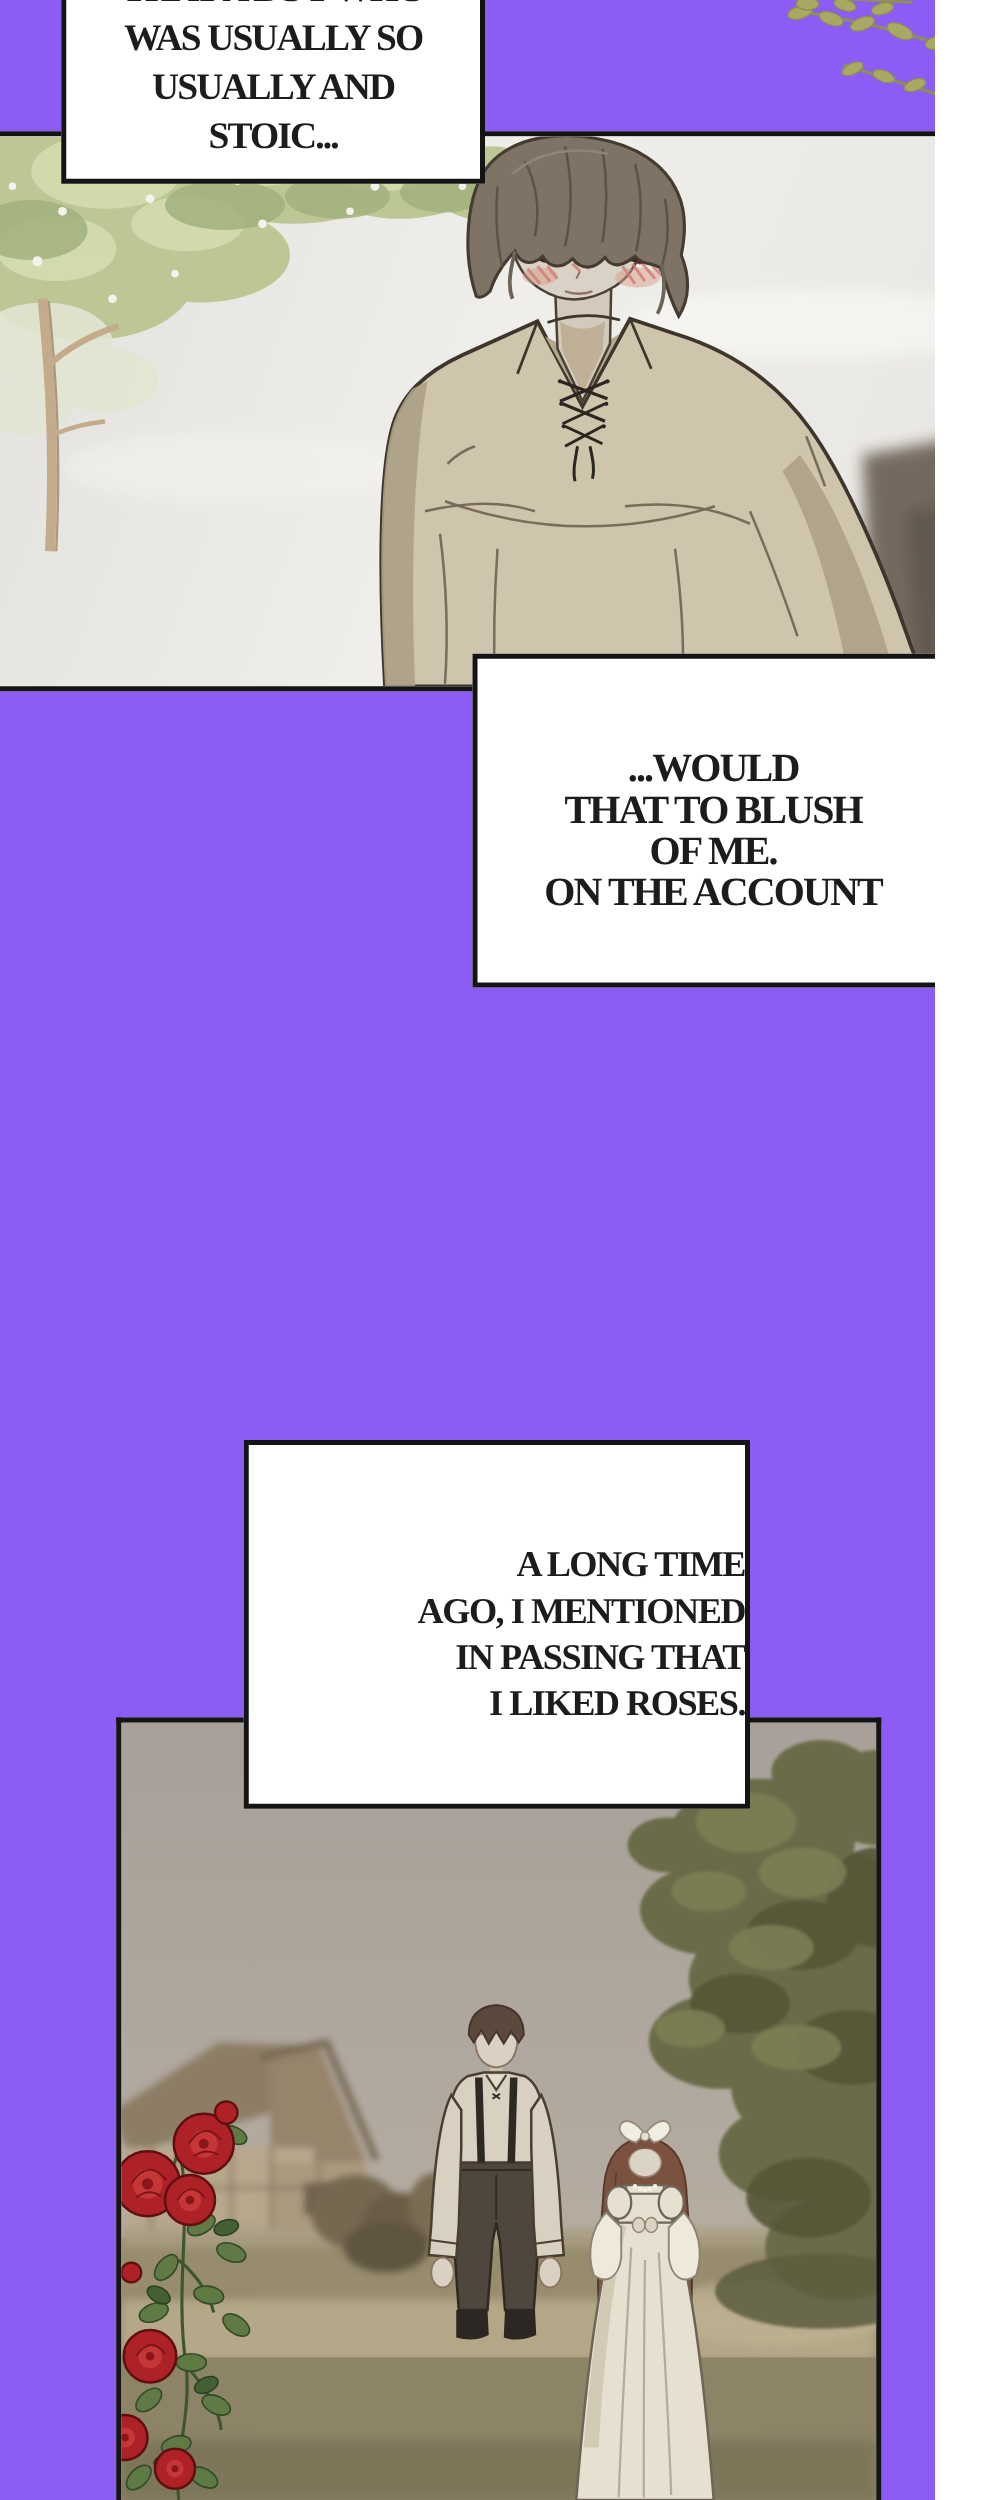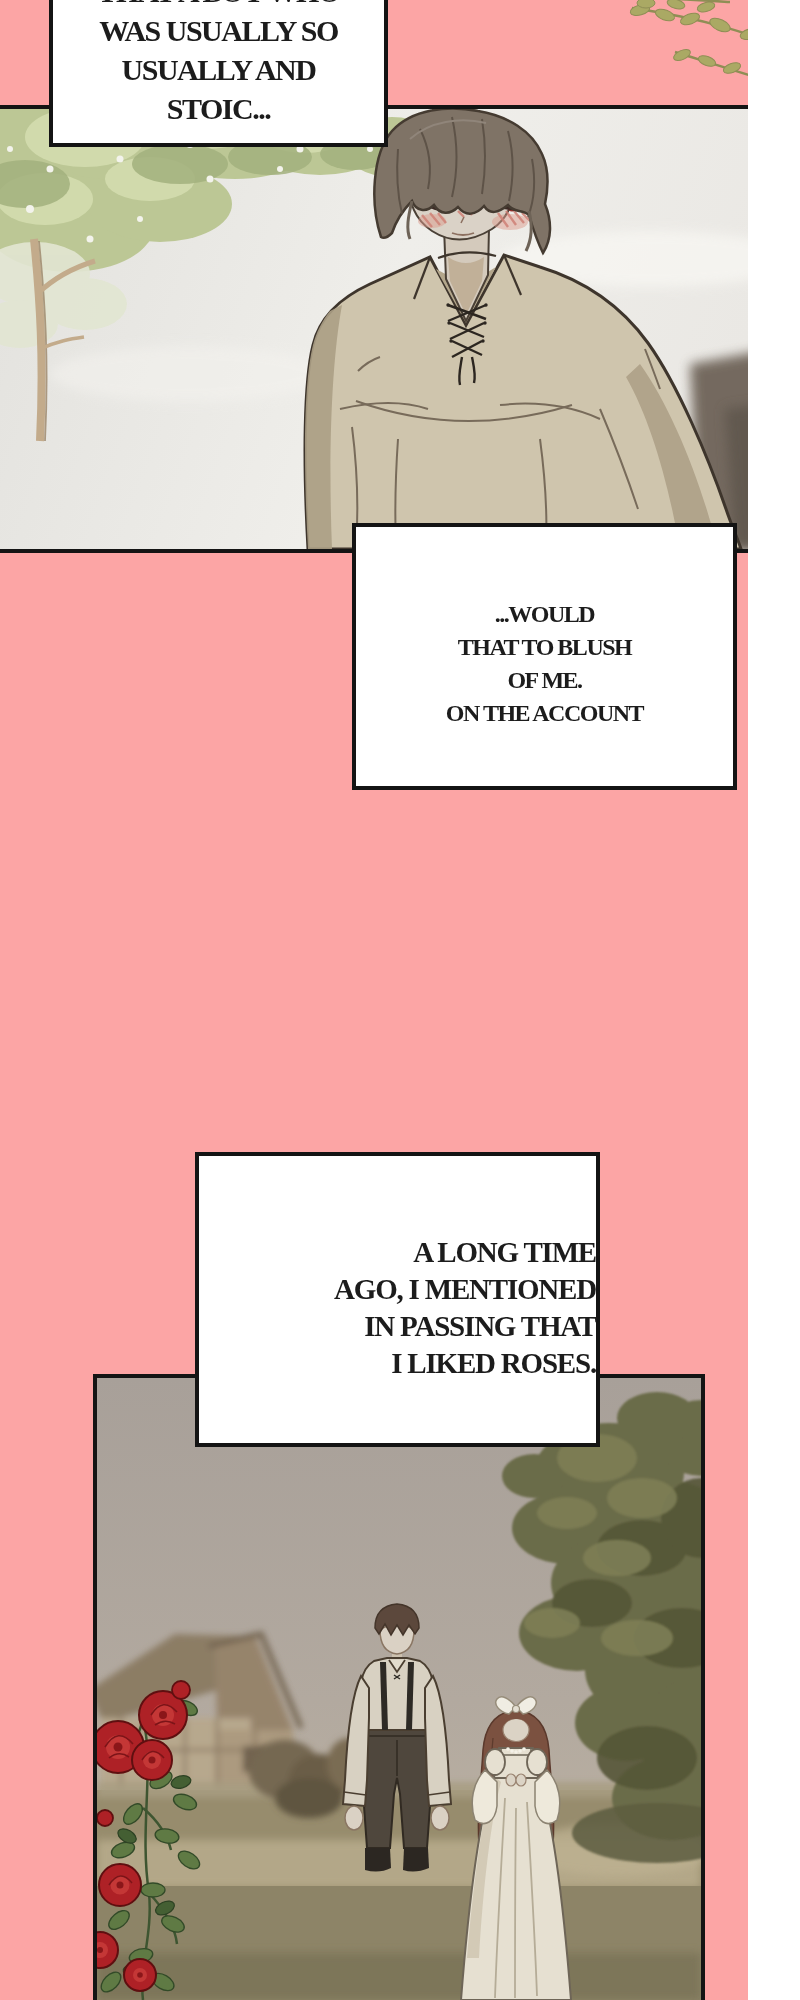--- a/index.html
+++ b/index.html
@@ -1,31 +1,31 @@
 <!DOCTYPE html>
 <html><head>
 <meta charset="utf-8">
 <style>
   html,body{margin:0;padding:0;background:#ffffff;}
-  .page{position:relative;width:748px;height:2000px;background:#fca5a5;overflow:hidden;
+  .page{position:relative;width:748px;height:2000px;background:#8b5cf6;overflow:hidden;
         font-family:"Liberation Serif", serif;}
   .panel{position:absolute;overflow:hidden;z-index:1;}
   .panel svg{position:absolute;left:0;top:0;display:block;}
   .panel-1{left:0;top:105px;width:800px;height:440px;background:#e9e8e4;
            border-top:4px solid #141414;border-bottom:4px solid #141414;}
   .panel-2{left:93px;top:1374px;width:612px;height:626px;background:#a9a19a;
            border:4px solid #141414;border-bottom:none;box-sizing:border-box;}
   .sprigs{position:absolute;left:580px;top:0;width:220px;height:100px;z-index:0;}
   .caption{position:absolute;background:#ffffff;border:4px solid #141414;box-sizing:border-box;
            z-index:5;text-align:center;font-weight:bold;color:#1c1c1c;}
   .caption p{margin:0;white-space:nowrap;}
   .caption-1{left:49px;top:-62px;width:339px;height:209px;padding-top:30px;
              font-size:30px;line-height:39px;letter-spacing:-1.5px;}
-  .caption-2{left:352px;top:523px;width:385px;height:267px;padding-top:71px;
-             font-size:24px;line-height:33px;letter-spacing:-1.5px;}
+  .caption-2{left:378px;top:523px;width:385px;height:267px;padding-top:71px;
+             font-size:32px;line-height:33px;letter-spacing:-1.5px;}
   .caption-3{left:195px;top:1152px;width:405px;height:295px;padding-top:78px;
              font-size:29px;line-height:37px;letter-spacing:-1.2px;text-align:right;}
 </style>
 </head>
 <body>
 
 <div class="page">
 
   <svg class="sprigs" viewBox="0 0 220 100">
     <g stroke="#8f8e55" stroke-width="2.5" fill="none">

